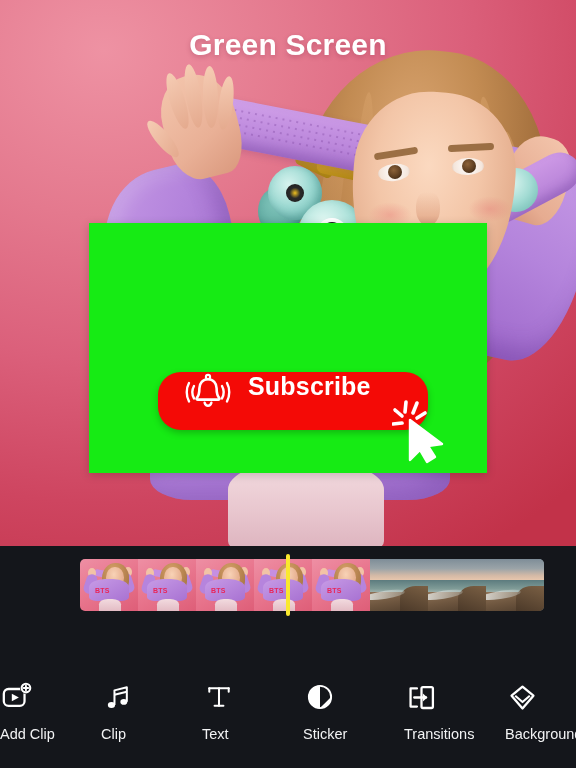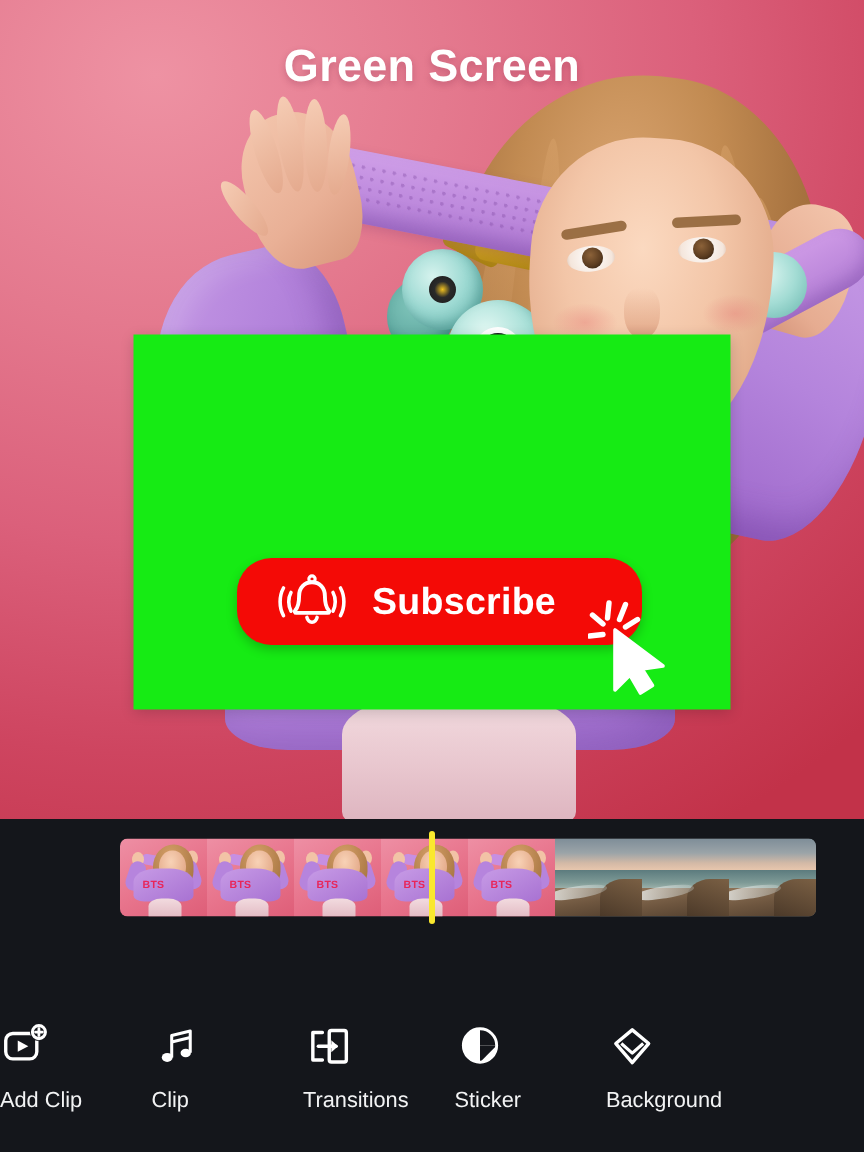--- a/index.html
+++ b/index.html
@@ -181,21 +181,21 @@
   #green {
     position:absolute; left:89px; top:223px; width:398px; height:250px;
     background:#16EB14;
     box-shadow:0 2px 9px rgba(0,0,0,.18);
   }
 
   
   #subscribe {
     position:absolute; left:158px; top:372px; width:270px; height:58px;
     background:#F40A06; border-radius:23px;
-    display:flex; align-items:center; gap:12px; padding-left:22px;
+    display:flex; align-items:flex-start; gap:12px; padding-left:22px;
     box-shadow:0 3px 7px rgba(0,0,0,.22);
   }
   #sub-label {
     color:#fff; font-size:25px; font-weight:bold; letter-spacing:.2px;
   }
   .bell-wrap { position:relative; width:56px; height:40px; flex:0 0 auto; }
   .cursor { position:absolute; left:392px; top:398px; width:60px; height:66px; }
 
   
   #timeline {
@@ -458,47 +458,61 @@
       <svg viewBox="0 0 34 34" width="30" height="30" aria-hidden="true">
         <path d="M13 26 V9.5 L27 6 V22.5" fill="none" stroke="#fff" stroke-width="2.3" stroke-linejoin="round"></path>
         <path d="M13 14.4 L27 11" fill="none" stroke="#fff" stroke-width="2.3"></path>
         <ellipse cx="9.6" cy="26" rx="4.1" ry="3.4" fill="#fff"></ellipse>
         <ellipse cx="23.6" cy="22.6" rx="3.9" ry="3.2" fill="#fff"></ellipse>
       </svg>
     </span>
     <span class="lbl">Clip</span>
   </div>
 
+  <div class="tool">
+    <span class="ico">
+      <svg viewBox="0 0 34 34" width="30" height="30" aria-hidden="true">
+        <g stroke="#fff" stroke-width="2.3" stroke-linecap="round">
+          <line x1="6" y1="7" x2="28" y2="7"></line>
+          <line x1="6" y1="7" x2="6" y2="11"></line>
+          <line x1="28" y1="7" x2="28" y2="11"></line>
+          <line x1="17" y1="7" x2="17" y2="27"></line>
+          <line x1="12" y1="27" x2="22" y2="27"></line>
+        </g>
+      </svg>
+    </span>
+    <span class="lbl">Text</span>
+  </div>
+
+  <div class="tool">
+    <span class="ico">
+      <svg viewBox="0 0 34 34" width="30" height="30" aria-hidden="true">
+        <path d="M17 4 A13 13 0 1 0 17 30 A13 13 0 0 0 30 17 L17 17 Z" fill="#fff"></path>
+        <path d="M17 17 L30 17 A13 13 0 0 1 17 30 Z" fill="#14161B"></path>
+        <path d="M29.6 17 A12.6 12.6 0 0 1 17 29.6 L29.6 17 Z" fill="#fff"></path>
+        <circle cx="17" cy="17" r="12.6" fill="none" stroke="#fff" stroke-width="2.2"></circle>
+      </svg>
+    </span>
+    <span class="lbl">Sticker</span>
+  </div>
 
   <div class="tool">
     <span class="ico">
       <svg viewBox="0 0 34 34" width="31" height="31" aria-hidden="true">
         <path d="M12 7 H5 V27 H12" fill="none" stroke="#fff" stroke-width="2.5" stroke-linejoin="round" stroke-linecap="round"></path>
         <rect x="17" y="5.5" width="12.5" height="23" rx="1.6" fill="none" stroke="#fff" stroke-width="2.5"></rect>
         <path d="M9 17 H22" stroke="#fff" stroke-width="2.5" stroke-linecap="round"></path>
         <path d="M18.5 12.6 L23.5 17 L18.5 21.4 Z" fill="#fff"></path>
       </svg>
     </span>
     <span class="lbl">Transitions</span>
   </div>
 
   <div class="tool">
     <span class="ico">
-      <svg viewBox="0 0 34 34" width="30" height="30" aria-hidden="true">
-        <path d="M17 4 A13 13 0 1 0 17 30 A13 13 0 0 0 30 17 L17 17 Z" fill="#fff"></path>
-        <path d="M17 17 L30 17 A13 13 0 0 1 17 30 Z" fill="#14161B"></path>
-        <path d="M29.6 17 A12.6 12.6 0 0 1 17 29.6 L29.6 17 Z" fill="#fff"></path>
-        <circle cx="17" cy="17" r="12.6" fill="none" stroke="#fff" stroke-width="2.2"></circle>
-      </svg>
-    </span>
-    <span class="lbl">Sticker</span>
-  </div>
-
-  <div class="tool">
-    <span class="ico">
       <svg viewBox="0 0 34 34" width="31" height="31" aria-hidden="true">
         <path d="M17 5 L29 15 L17 29 L5 15 Z" fill="none" stroke="#fff" stroke-width="2.5" stroke-linejoin="round"></path>
         <path d="M9 15 L17 22 L25 15" fill="none" stroke="#fff" stroke-width="2.3" stroke-linejoin="round"></path>
       </svg>
     </span>
     <span class="lbl">Background</span>
   </div>
 </div>
 
 </body></html>

